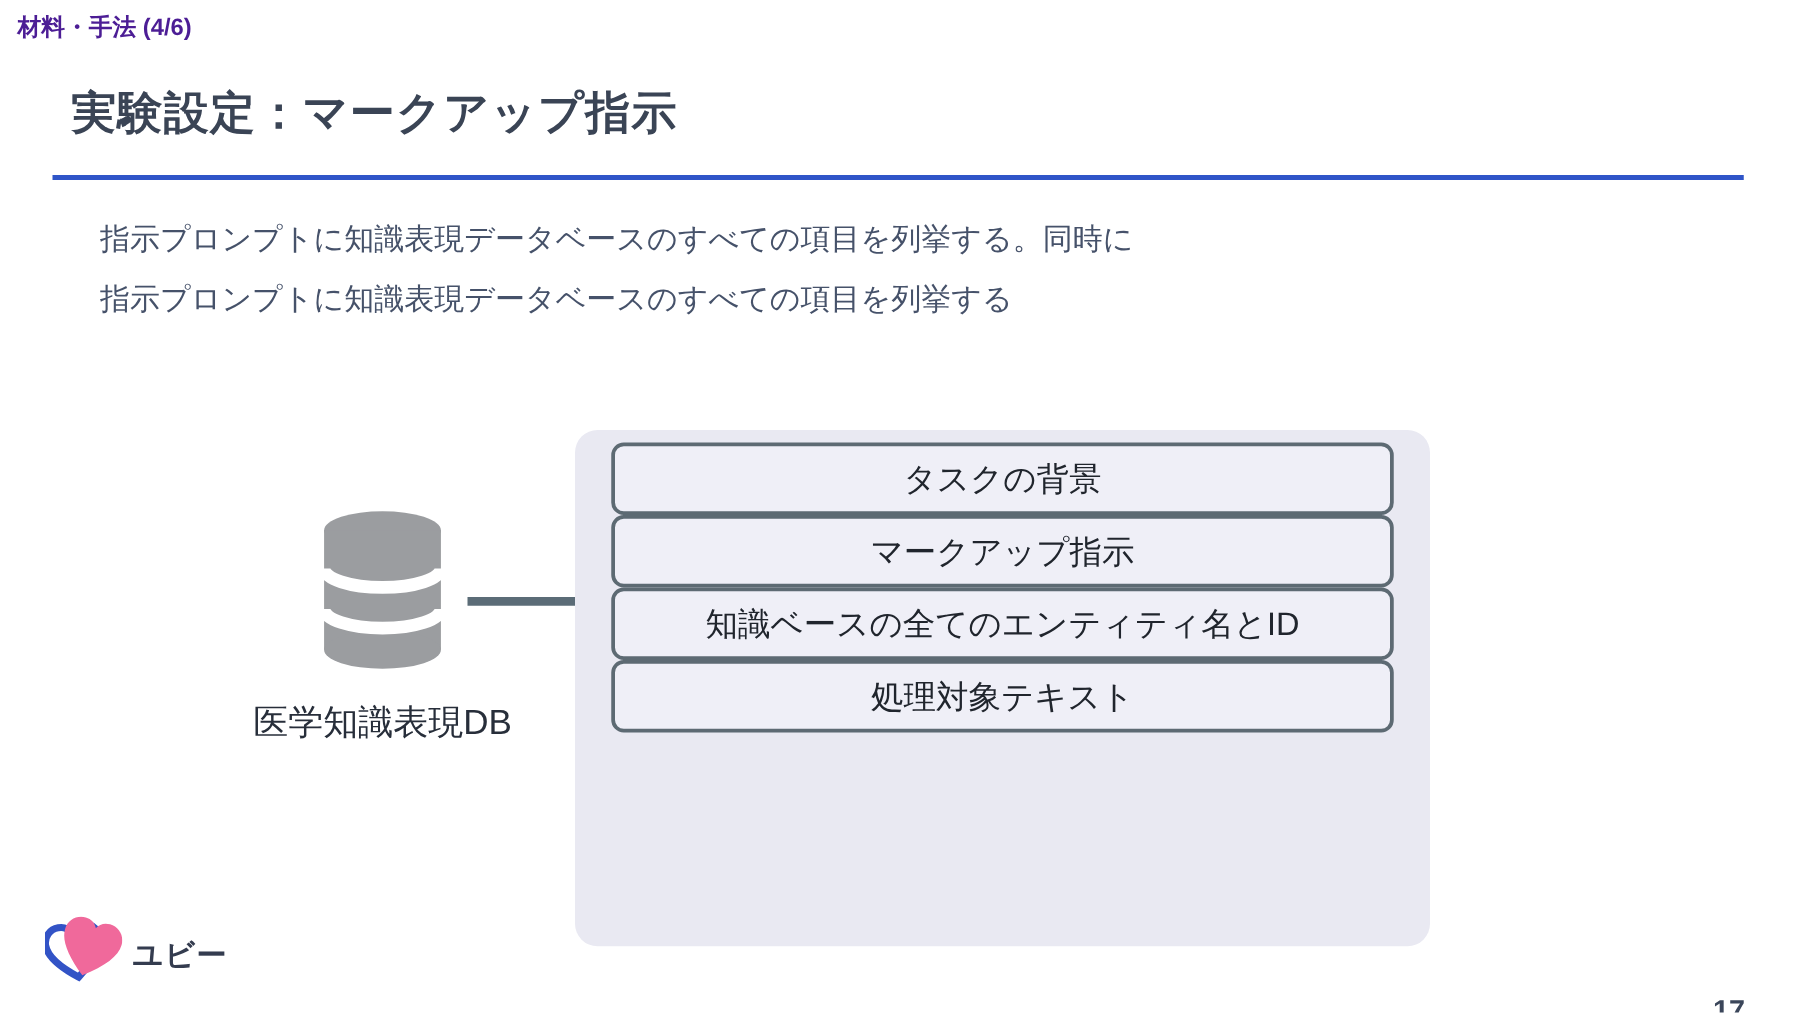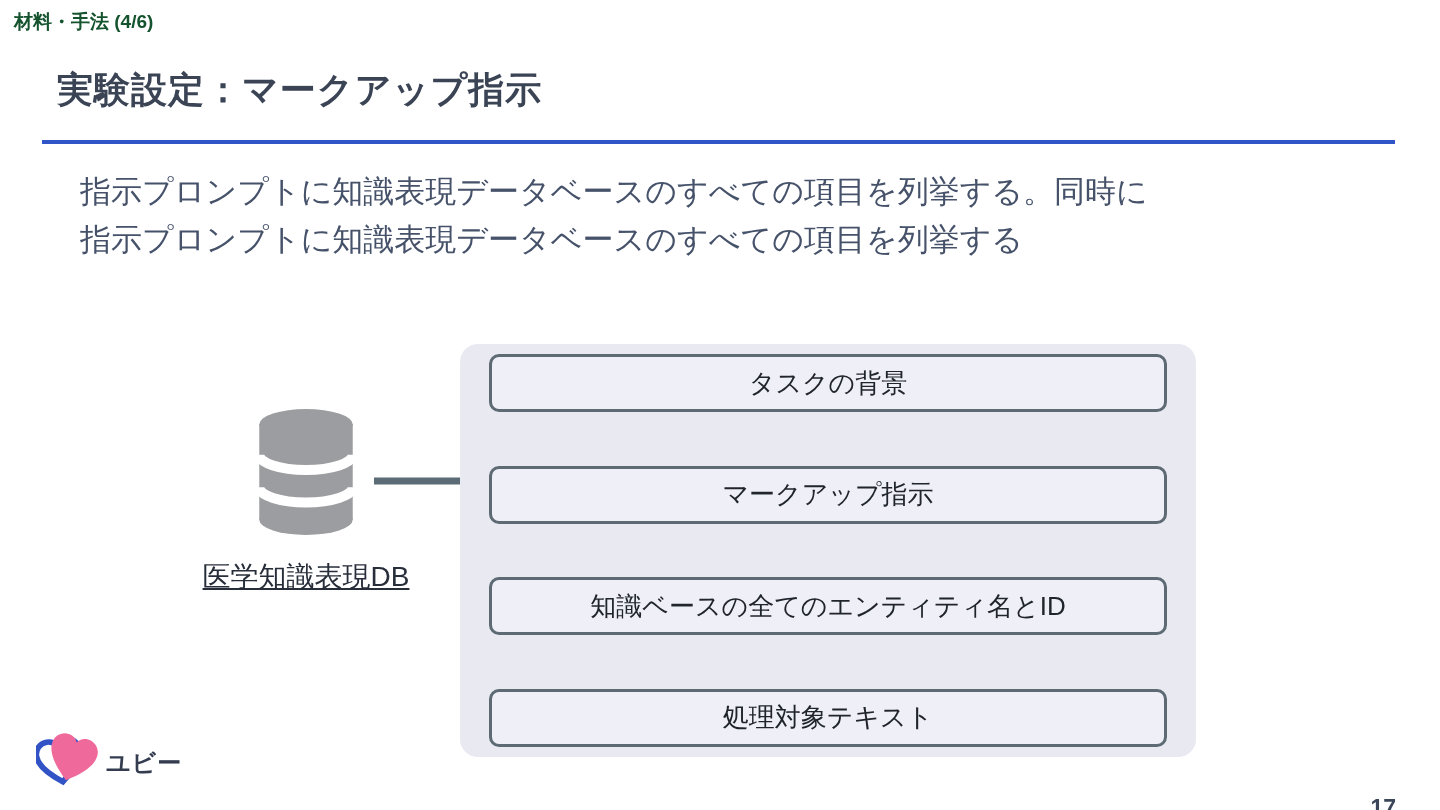--- a/index.html
+++ b/index.html
@@ -10,21 +10,21 @@
     font-family: "Liberation Sans", "DejaVu Sans", sans-serif;
     color: #3a4455;
     overflow: hidden;
   }
 
   .kicker {
     position: absolute;
     left: 14px; top: 9px;
     font-size: 19px;
     font-weight: bold;
-    color: #14532d;
+    color: #4c1d95;
   }
 
   .slide-title {
     position: absolute;
     left: 57px; top: 66px;
     font-size: 36px;
     font-weight: bold;
     color: #3a4455;
     letter-spacing: 1px;
   }
@@ -32,35 +32,35 @@
   .title-rule {
     position: absolute;
     left: 42px; top: 140px;
     width: 1353px; height: 4px;
     background: #2f55c8;
   }
 
   .body-paragraph {
     position: absolute;
     left: 80px; top: 168px;
-    font-size: 31px;
+    font-size: 24px;
     line-height: 48px;
     color: #46526a;
   }
   .body-paragraph .line { white-space: nowrap; }
 
   .diagram-panel {
     position: absolute;
     left: 460px; top: 344px;
-    width: 736px; height: 413px;
+    width: 684px; height: 413px;
     background: #e9e9f2;
     border-radius: 18px;
     display: flex;
     flex-direction: column;
-    justify-content: space-between;
+    justify-content: flex-start;
     padding: 10px 29px;
   }
 
   .prompt-box {
     height: 58px;
     background: #efeff7;
     border: 3px solid #5d6a73;
     border-radius: 10px;
     display: flex;
     align-items: center;
@@ -78,21 +78,20 @@
     display: flex;
     flex-direction: column;
     align-items: center;
   }
   .db-label {
     margin-top: 18px;
     font-size: 28px;
     font-weight: 500;
     color: #272e3a;
     white-space: nowrap;
-    text-decoration: underline;
   }
 
   .arrow-wrap {
     position: absolute;
     left: 372px; top: 463px;
     width: 120px; height: 36px;
   }
 
   .footer-logo {
     position: absolute;

